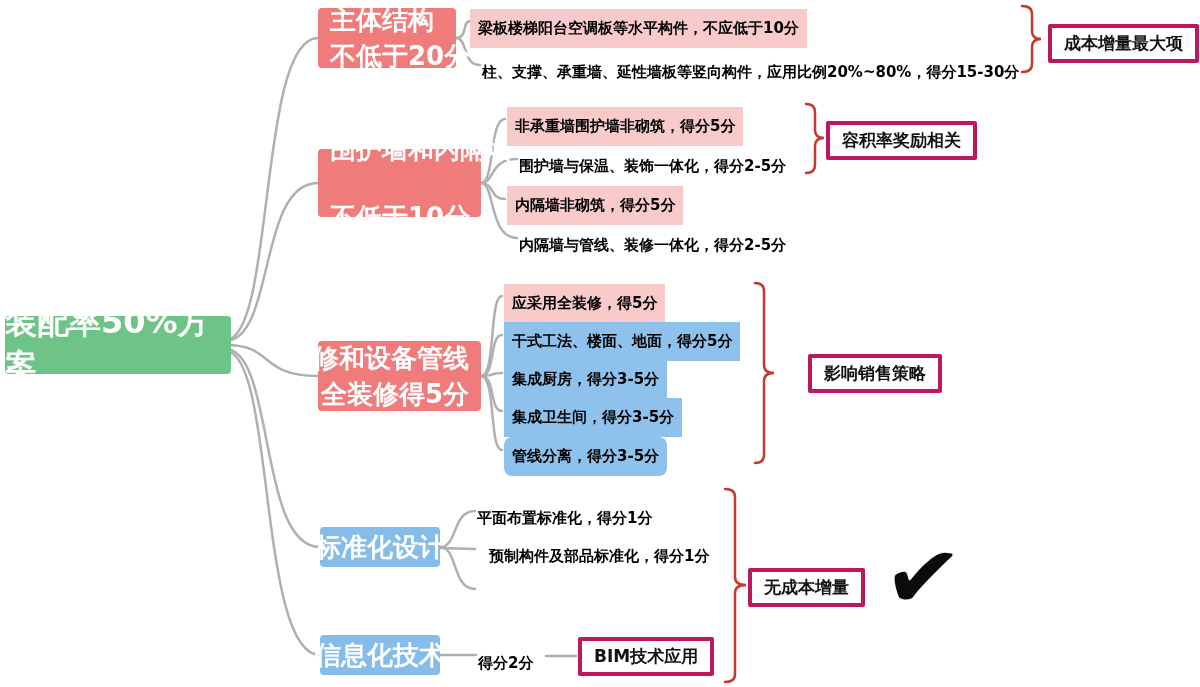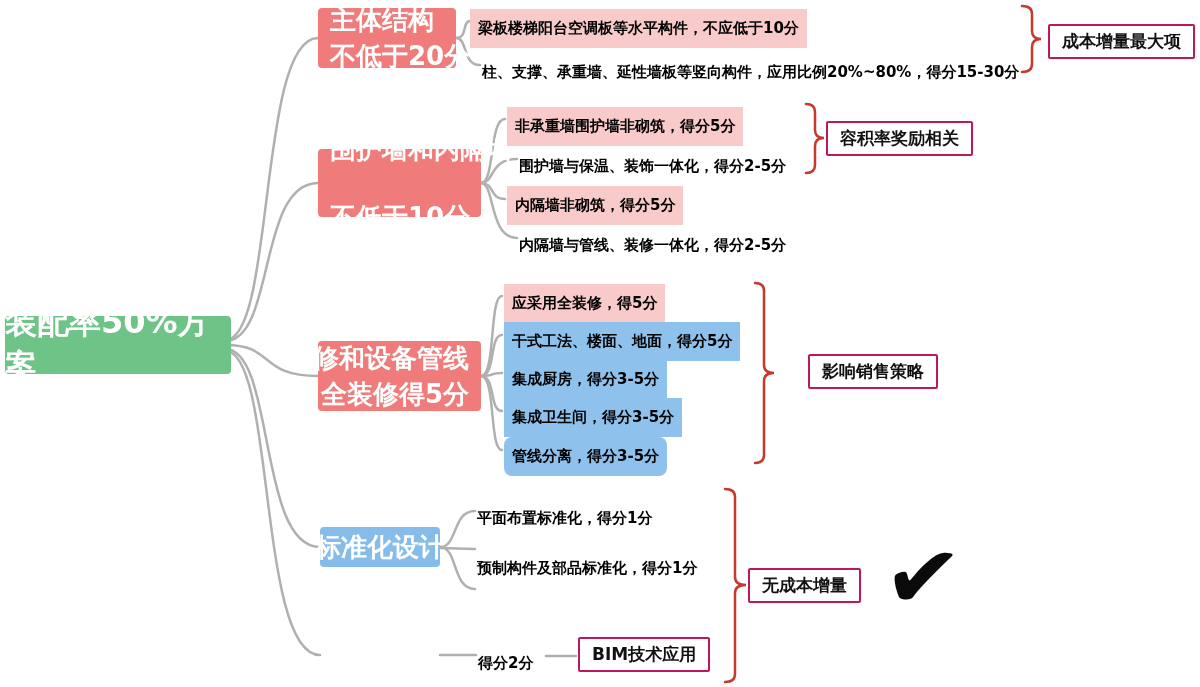--- a/index.html
+++ b/index.html
@@ -25,21 +25,21 @@
   }
   .branch.red { background:var(--branch-red); }
   .branch.blue { background:var(--branch-blue); align-items:center;justify-content:center; }
   .leaf {
     font-size:15px; font-weight:bold; color:#000000; white-space:nowrap;
     display:flex; align-items:center; z-index:2; height:39px;
   }
   .leaf.pink { background:var(--hl-pink); padding:0 8px; }
   .leaf.blu  { background:var(--hl-blue); padding:16px 8px; }
   .annot {
-    background:#fff; border:2px solid #be185d; border-radius:2px;
+    background:#fff; border:4px solid #be185d; border-radius:2px;
     font-size:17px; font-weight:bold; color:#111; white-space:nowrap;
     display:flex; align-items:center; justify-content:center;
     padding:4px 12px; z-index:2;
   }
   .check { font-size:92px; line-height:1; color:#0b0b0b; z-index:3; font-weight:bold; }
 </style>
 </head>
 <body>
 
 <div id="canvas">
@@ -110,21 +110,24 @@
   <div class="leaf blu abs" style="left:504px;top:322px;">干式工法、楼面、地面，得分5分</div>
   <div class="leaf blu abs" style="left:504px;top:360px;">集成厨房，得分3-5分</div>
   <div class="leaf blu abs" style="left:504px;top:398px;">集成卫生间，得分3-5分</div>
   <div class="leaf blu abs" style="left:504px;top:437px;border-radius:8px;">管线分离，得分3-5分</div>
   <div class="annot abs" style="left:780px;top:354px;margin-left:28px;">影响销售策略</div>
 
   <div class="branch blue abs" style="left:320px;top:527px;width:120px;height:40px;">
     <span>标准化设计</span>
   </div>
   <div class="leaf abs" style="left:477px;top:499px;">平面布置标准化，得分1分</div>
-  <div class="leaf abs" style="left:477px;top:537px;margin-top:12px;">预制构件及部品标准化，得分1分</div>
+  <div class="leaf abs" style="left:489px;top:537px;">预制构件及部品标准化，得分1分</div>
 
+  <div class="branch blue abs" style="left:320px;top:635px;width:120px;height:40px;">
+    <span>信息化技术</span>
+  </div>
   <div class="leaf abs" style="left:478px;top:644px;">得分2分</div>
   <div class="annot abs" style="left:748px;top:568px;">无成本增量</div>
 
   <div class="annot abs" style="left:578px;top:637px;">BIM技术应用</div>
   <div class="check abs" style="left:884px;top:532px;transform:rotate(5deg);">✔</div>
 
 </div>
 
 </body></html>

